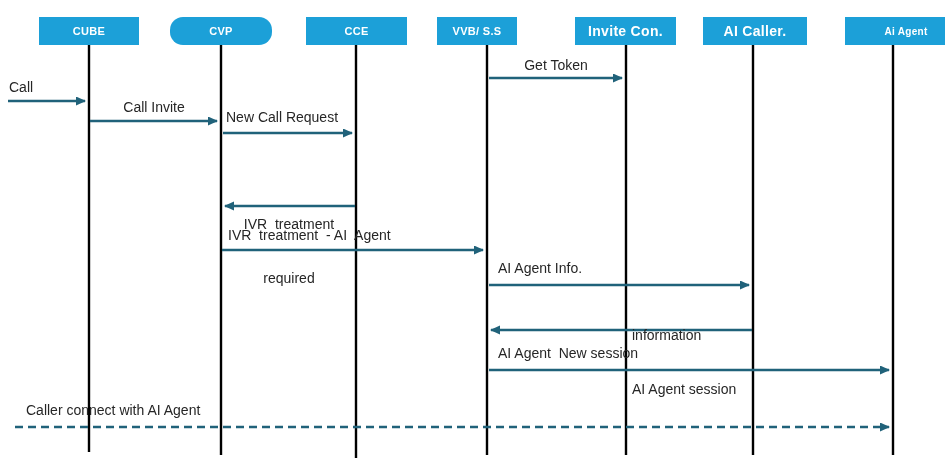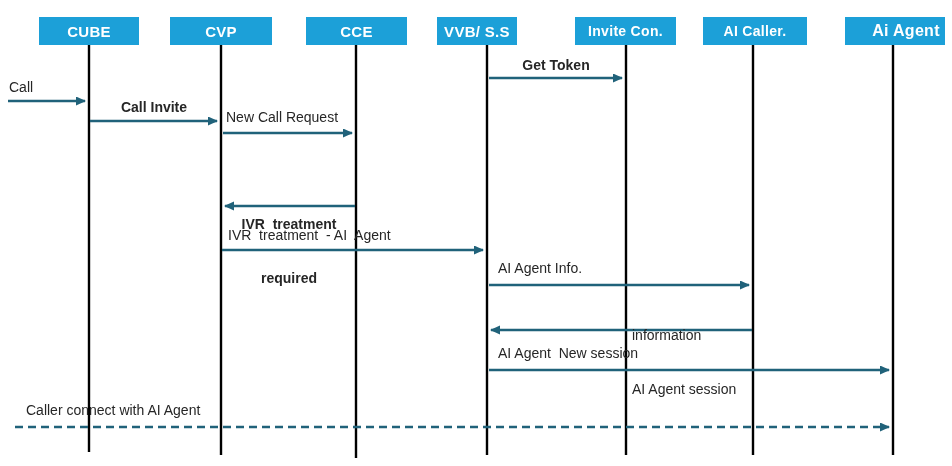--- a/index.html
+++ b/index.html
@@ -36,34 +36,34 @@
   .actor {
     position: absolute;
     top: 17px;
     height: 28px;
     background: var(--actor-box);
     color: var(--actor-text);
     display: flex;
     align-items: center;
     justify-content: center;
     font-weight: bold;
-    font-size: 15px;
+    font-size: 11px;
     letter-spacing: 0.3px;
   }
   .actor.md { font-size: 14px; }
-  .actor.sm { font-size: 16px; padding-left: 22px; }
+  .actor.sm { font-size: 10px; padding-left: 22px; }
 
   .msg-label {
     position: absolute;
     color: var(--message-text);
     font-size: 14px;
     line-height: 17px;
     white-space: pre;
   }
-  .msg-label.center { text-align: center; font-weight: bold; }
+  .msg-label.center { text-align: center; }
   .msg-label .ln { display: block; line-height: 20px; }
   .msg-label.center .ln { text-align: center; }
 </style>
 </head>
 <body>
 
 <div class="stage">
 
   <svg class="layer" viewBox="0 0 952 466">
     <defs>
@@ -88,21 +88,21 @@
     <line class="arrow" x1="222" y1="250" x2="483" y2="250" marker-end="url(#arw)"></line>
     <line class="arrow" x1="489" y1="285" x2="749" y2="285" marker-end="url(#arw)"></line>
     <line class="arrow" x1="752" y1="330" x2="491" y2="330" marker-end="url(#arw)"></line>
     <line class="arrow" x1="489" y1="370" x2="889" y2="370" marker-end="url(#arw)"></line>
     <line class="arrow dashed" x1="15" y1="427" x2="889" y2="427" marker-end="url(#arw)"></line>
   </svg>
 
   <div class="actor" style="left:39px;  width:100px;">
     <span>CUBE</span>
   </div>
-  <div class="actor" style="left:170px; width:102px;">
+  <div class="actor" style="left:170px; width:102px;border-radius:13px;">
     <span>CVP</span>
   </div>
   <div class="actor" style="left:306px; width:101px;">
     <span>CCE</span>
   </div>
   <div class="actor" style="left:437px; width:80px;">
     <span>VVB/ S.S</span>
   </div>
   <div class="actor md" style="left:575px; width:101px;">
     <span>Invite Con.</span>

